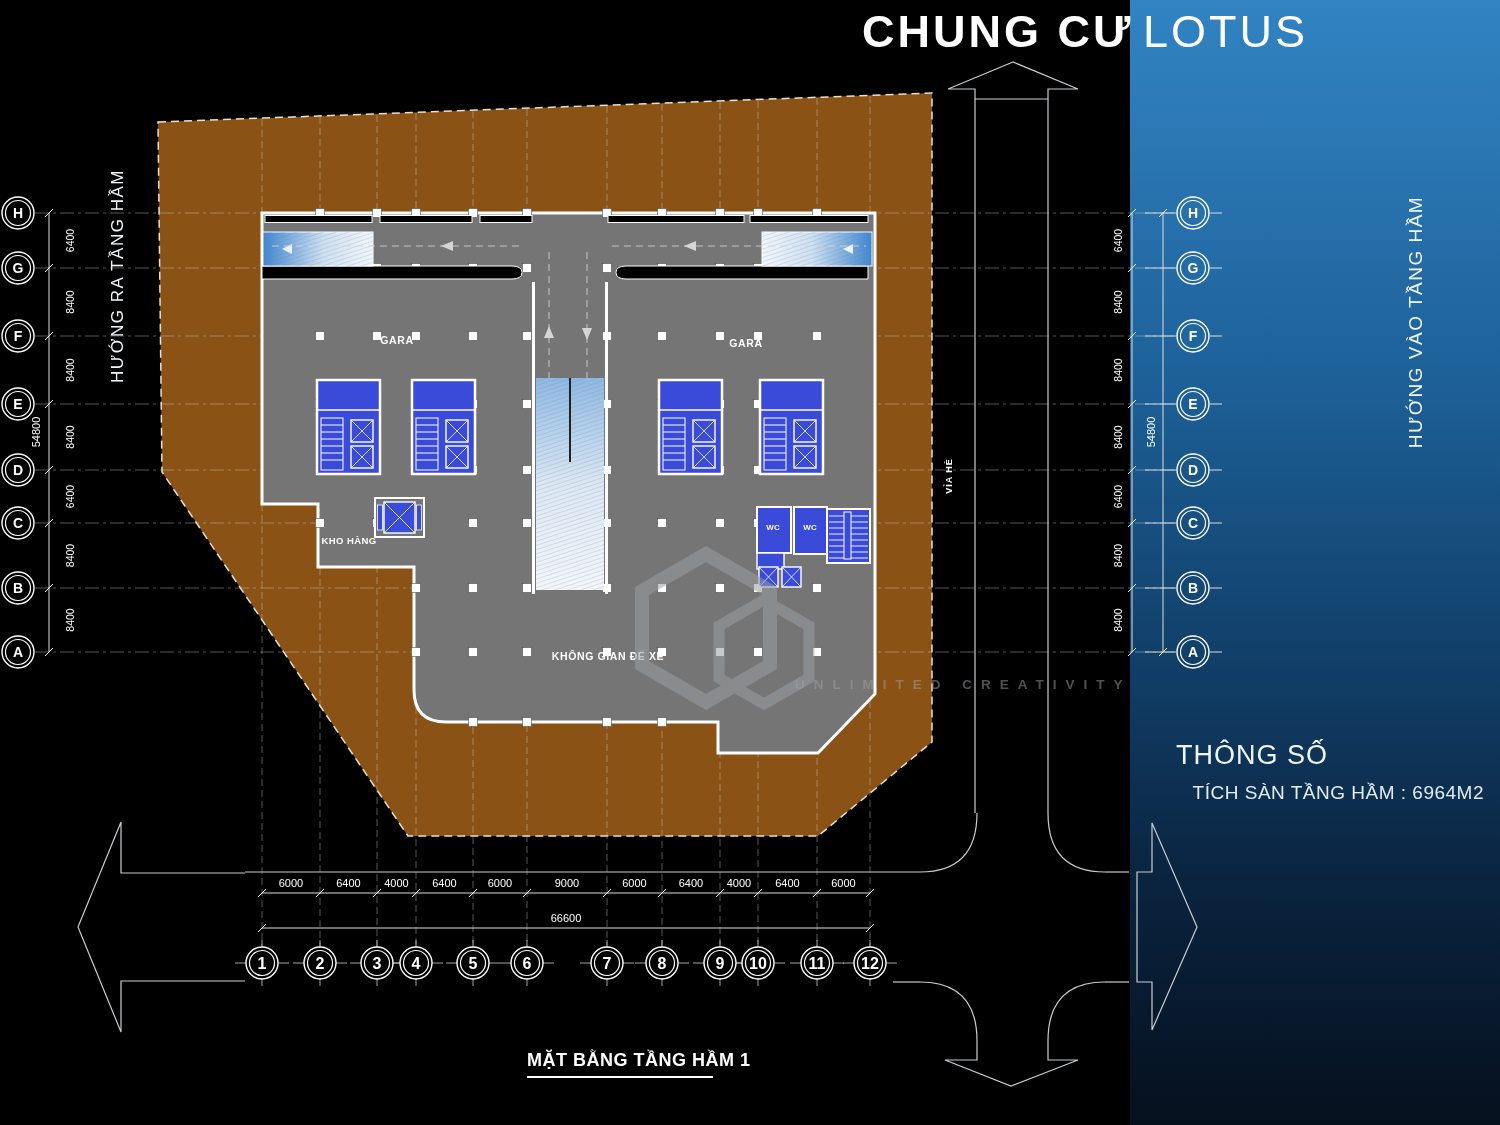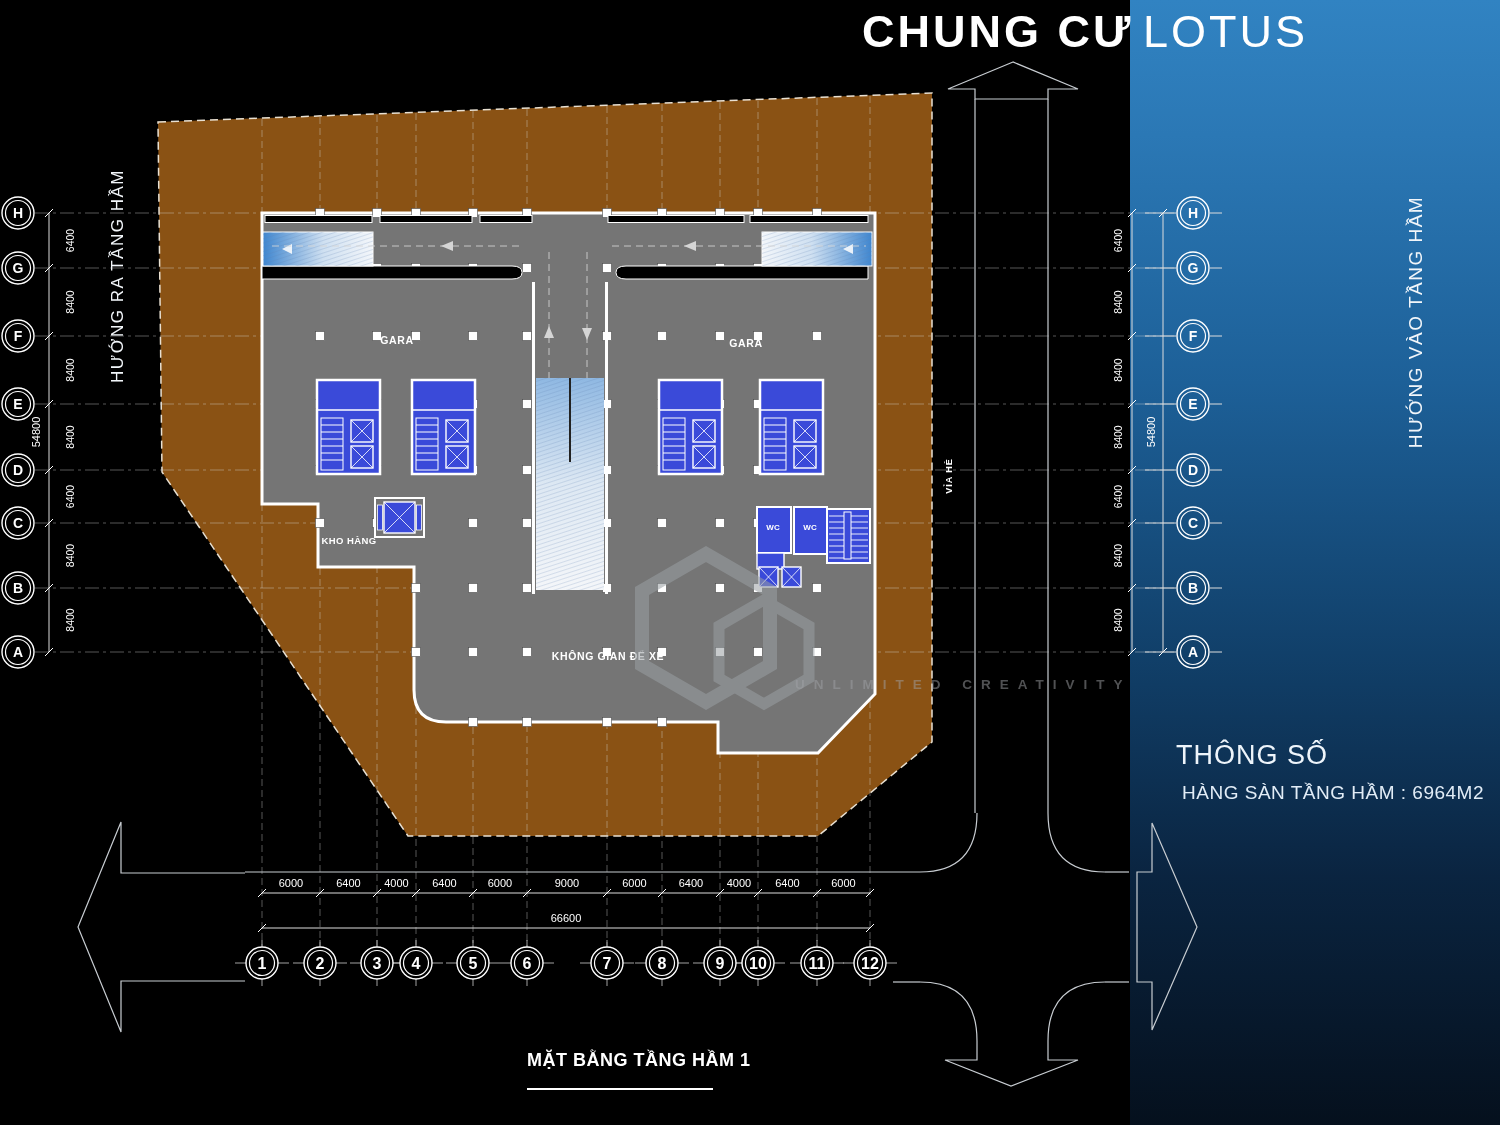--- a/index.html
+++ b/index.html
@@ -12,21 +12,21 @@
   .title-right{position:absolute;top:6px;left:1143px;font-size:45px;font-weight:400;
                letter-spacing:3px;color:#fff;white-space:nowrap;}
   .vtext{position:absolute;white-space:nowrap;font-size:17px;letter-spacing:1.5px;color:#f2f6fa;}
   .vtext.l{left:118px;top:276px;transform:translate(-50%,-50%) rotate(-90deg);}
   .vtext.r{left:1416px;top:322px;font-size:19px;transform:translate(-50%,-50%) rotate(-90deg);}
   .info{position:absolute;left:1130px;top:740px;width:358px;}
   .info h2{margin:0 0 2px 46px;font-size:27px;font-weight:400;letter-spacing:1px;color:#eef5fb;}
   .info .row{text-align:right;padding-right:4px;font-size:19px;letter-spacing:.5px;
              color:#e2edf7;margin-top:11px;white-space:nowrap;}
   .caption{position:absolute;left:527px;top:1050px;width:186px;text-align:center;
-           font-size:18px;font-weight:bold;letter-spacing:.5px;padding-bottom:17px;
+           font-size:18px;font-weight:bold;letter-spacing:.5px;padding-bottom:5px;
            border-bottom:2px solid #fff;white-space:nowrap;}
   .wm-brand{position:absolute;left:790px;top:590px;font-size:43px;font-weight:bold;
             letter-spacing:2px;color:rgba(170,172,175,.62);white-space:nowrap;}
   .wm-tag{position:absolute;left:795px;top:641px;font-size:13.5px;font-weight:bold;
           letter-spacing:9px;color:rgba(160,162,165,.5);white-space:nowrap;margin-top:36px;}
   svg{position:absolute;left:0;top:0;}
   svg text{font-family:"Liberation Sans",sans-serif;fill:#fff;}
   .t-room{font-size:10.5px;font-weight:bold;letter-spacing:.6px;}
   .t-room-s{font-size:9.5px;font-weight:bold;letter-spacing:.4px;}
   .t-wc{font-size:8px;font-weight:bold;}
@@ -557,19 +557,19 @@
   </svg>
 
   <div class="title-left">CHUNG CƯ</div>
   <div class="title-right">LOTUS</div>
 
   <div class="vtext l">HƯỚNG RA TẦNG HẦM</div>
   <div class="vtext r">HƯỚNG VÀO TẦNG HẦM</div>
 
   <div class="info">
     <h2>THÔNG SỐ</h2>
-    <div class="row">HÀNG SÀN TẦNG HẦM : 6964M2</div>
+    <div class="row">TÍCH SÀN TẦNG HẦM : 6964M2</div>
   </div>
 
   <div class="wm-tag">UNLIMITED CREATIVITY</div>
 
   <div class="caption">MẶT BẰNG TẦNG HẦM 1</div>
 </div>
 
 </body></html>

